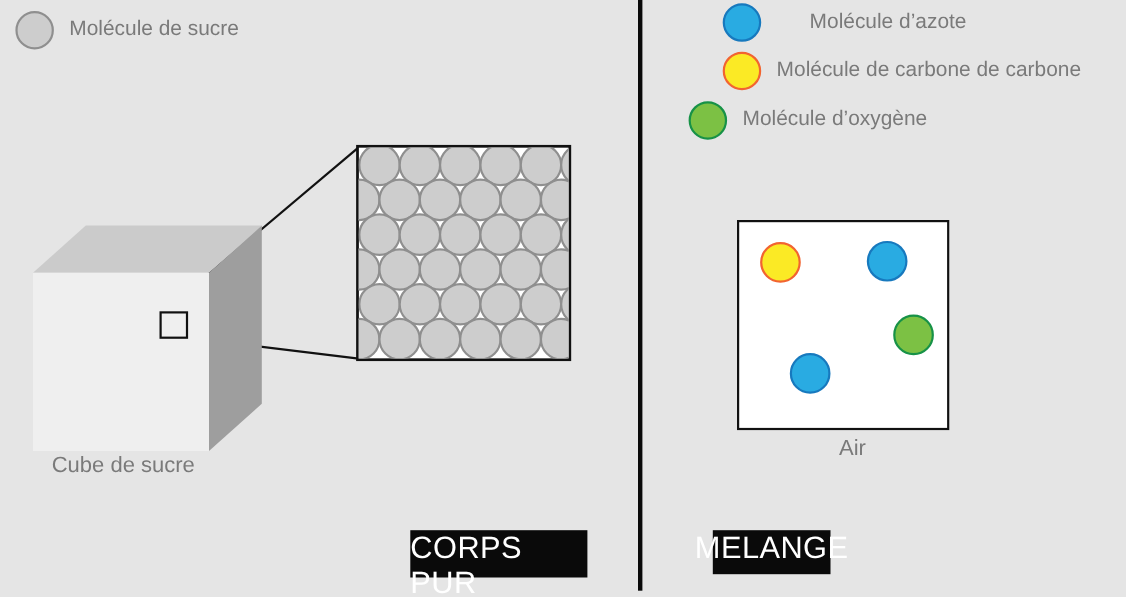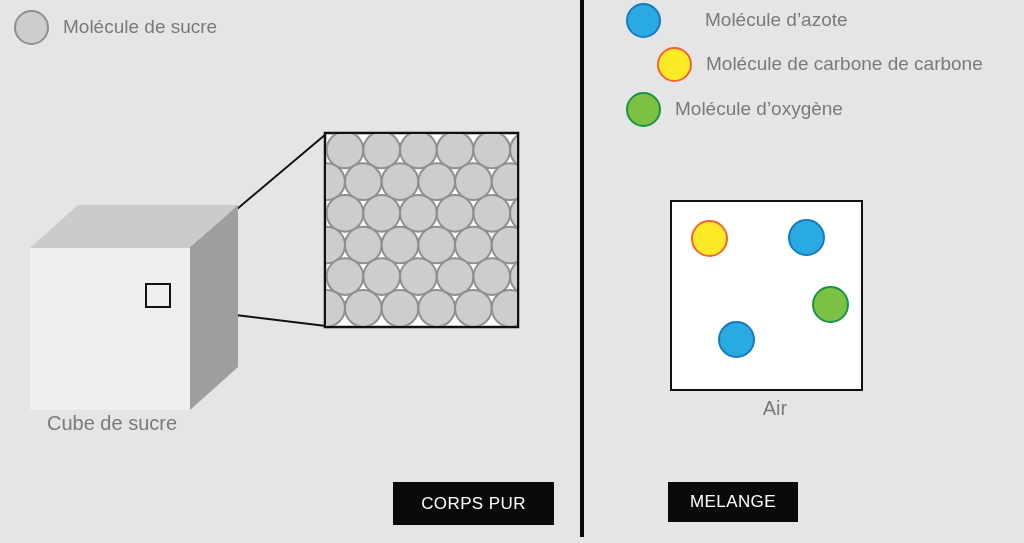--- a/index.html
+++ b/index.html
@@ -36,25 +36,25 @@
   .molecule{
     position:absolute;width:33px;height:33px;border-radius:50%;
     border:2px solid #000;
   }
   .divider{
     position:absolute;left:580px;top:0;width:4px;height:537px;
     background:#0a0a0a;
   }
   .tag-box{
     position:absolute;background:#0a0a0a;color:#fff;
-    display:flex;align-items:center;justify-content:center;
-    font-size:17px;letter-spacing:0.4px;margin-left:20px;
+    display:flex;justify-content:center;
+    font-size:28px;letter-spacing:0.4px;
   }
   #corps-pur-box{left:373px;top:482px;width:161px;height:43px;}
-  #melange-box{left:648px;top:482px;width:130px;height:40px;}
+  #melange-box{left:648px;top:482px;width:107px;height:40px;}
 </style>
 </head>
 <body>
 
 <div id="stage">
 
   <svg id="diagram-svg" width="1024" height="543" viewBox="0 0 1024 543">
 
     <line x1="147" y1="285" x2="326" y2="134" stroke="#111" stroke-width="2"></line>
     <line x1="170" y1="307" x2="326" y2="326" stroke="#111" stroke-width="2"></line>
@@ -115,21 +115,21 @@
       </g>
   </svg>
 
   <div class="legend-row" style="left:14px;top:9px;">
     <div class="swatch" style="background: rgb(205, 205, 205); border-color: rgb(143, 143, 143);"></div>
     <span class="legend-label">Molécule de sucre</span>
   </div>
 
   <div class="caption" style="left:47px;top:412px;">Cube de sucre</div>
 
-  <div class="legend-row" style="left:626px;top:2px;gap:44px;">
+  <div class="legend-row" style="left:657px;top:2px;gap:44px;">
     <div class="swatch" style="background: rgb(41, 171, 226); border-color: rgb(23, 121, 190);"></div>
     <span class="legend-label">Molécule d’azote</span>
   </div>
   <div class="legend-row" style="left:657px;top:46px;">
     <div class="swatch" style="background: rgb(251, 234, 37); border-color: rgb(242, 100, 48);"></div>
     <span class="legend-label">Molécule de carbone de carbone</span>
   </div>
   <div class="legend-row" style="left:626px;top:91px;">
     <div class="swatch" style="background: rgb(124, 193, 68); border-color: rgb(23, 146, 71);"></div>
     <span class="legend-label">Molécule d’oxygène</span>

